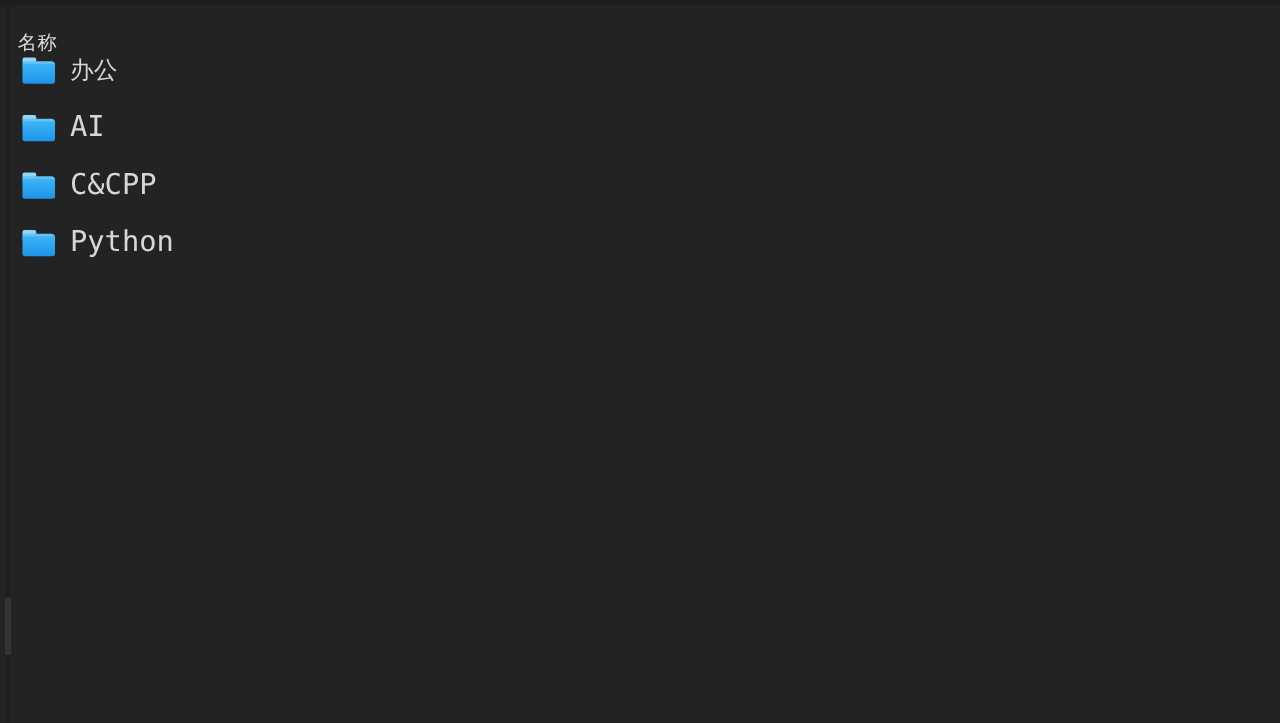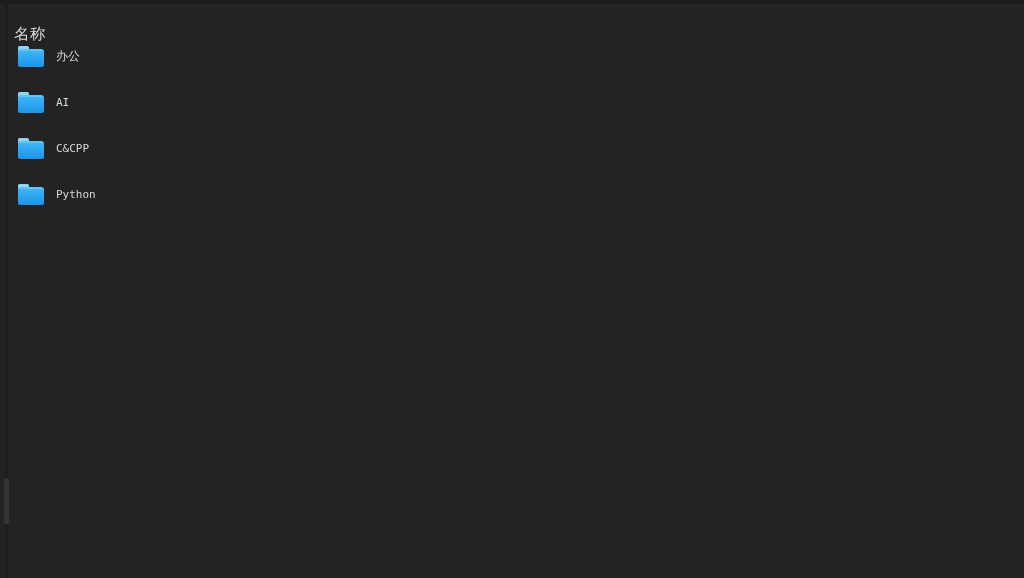--- a/index.html
+++ b/index.html
@@ -112,28 +112,28 @@
     position: absolute;
     left: 0;
     top: 5px;
     width: 26px;
     height: 16px;
     background: linear-gradient(180deg, #3fb4f5 0%, #2aa3f0 55%, #1e93e8 100%);
     border-radius: 1.5px 1.5px 2px 2px;
   }
 
   .row-label {
-    font-size: 11px;
+    font-size: 23px;
     color: #d7d7d7;
     line-height: 1;
     white-space: nowrap;
   }
   .row-label.cjk {
     font-family: "DejaVu Sans", "Liberation Sans", sans-serif;
-    font-size: 12px;
+    font-size: 19px;
     text-align: center;
   }
 </style>
 </head>
 <body>
 
 <div class="file-pane">
 
   <div class="top-edge"></div>
 

